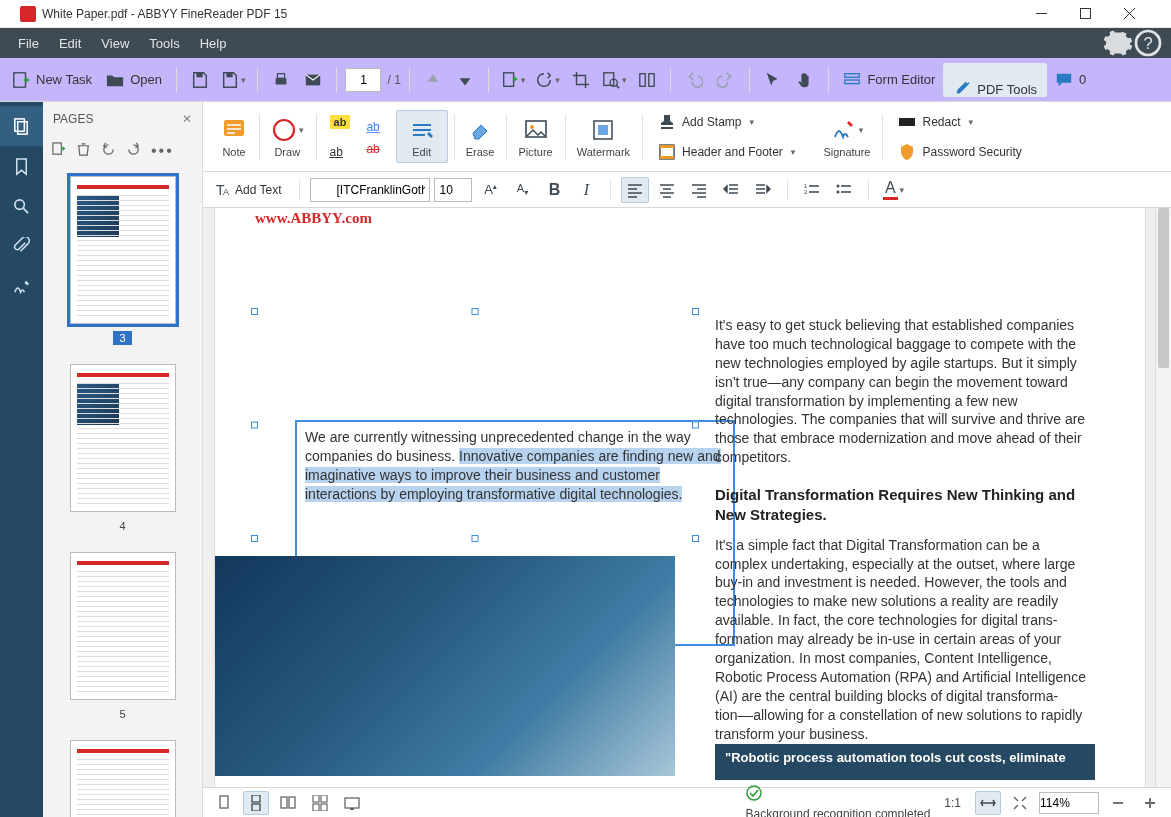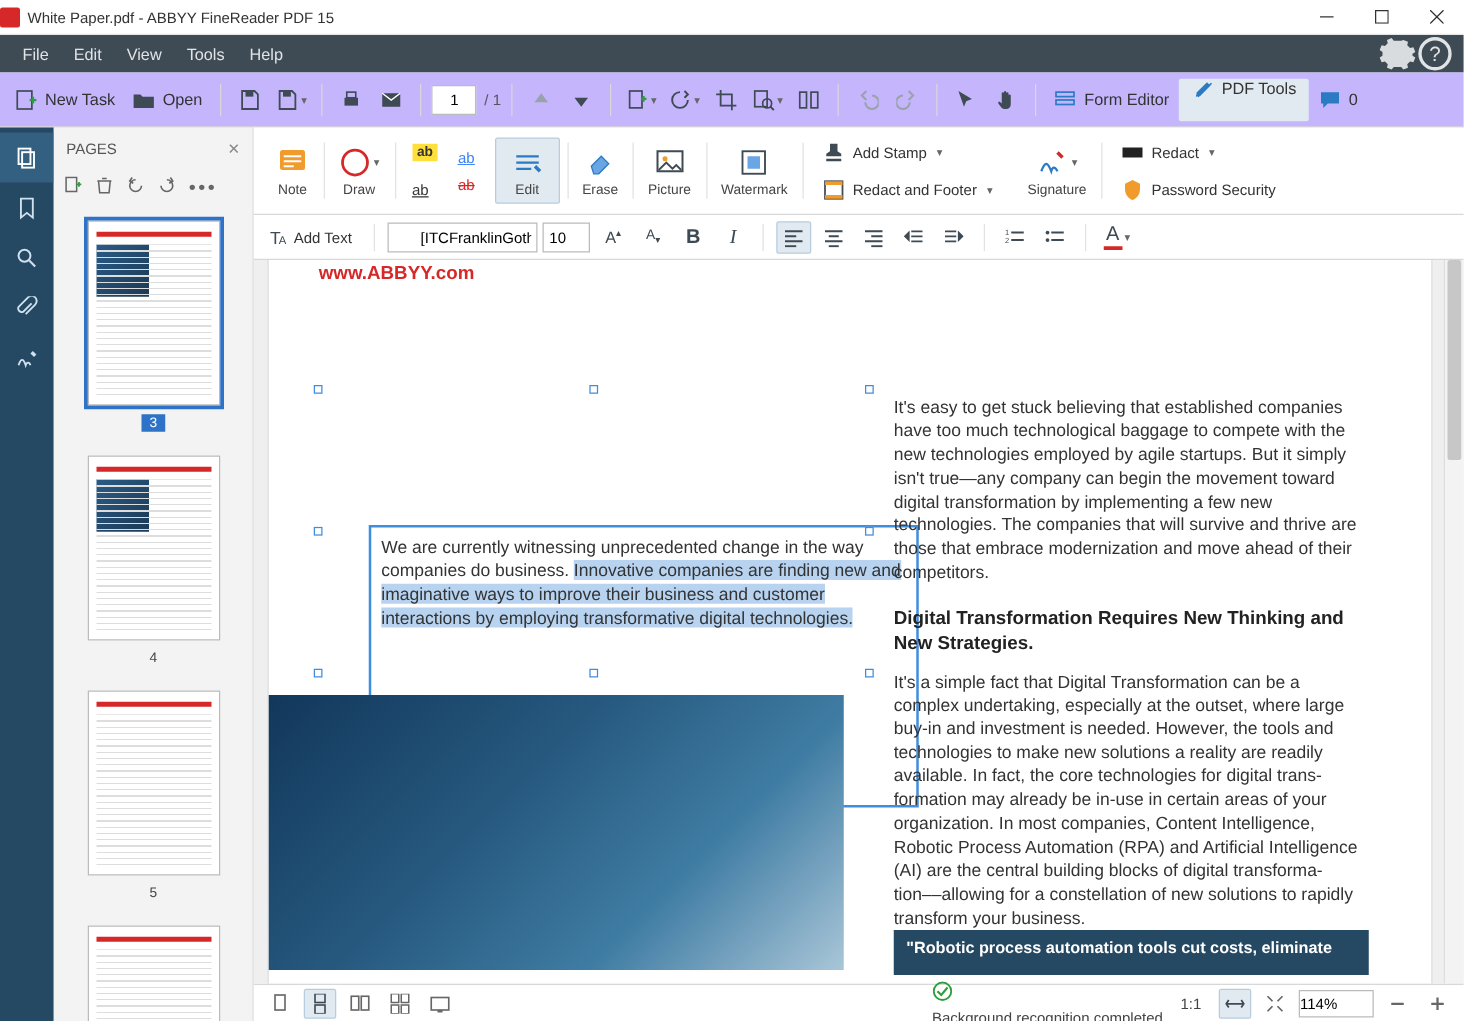--- a/index.html
+++ b/index.html
@@ -1,40 +1,40 @@
 <!DOCTYPE html>
 <html><head>
 <meta charset="utf-8">
 <style>
 * { margin: 0; padding: 0; box-sizing: border-box; font-family: "Segoe UI", Arial, sans-serif; }
 body { width: 1171px; height: 817px; overflow: hidden; background: #fff; position: relative; }
 
 
-.titlebar { height: 28px; background: #fff; display: flex; align-items: center; padding: 0 0; font-size: 12px; color: #333; border-bottom: 1px solid #e6e6e6; }
+.titlebar { height: 28px; background: #fff; display: flex; align-items: center; padding: 0 20px; font-size: 12px; color: #333; border-bottom: 1px solid #e6e6e6; }
 .titlebar .appicon { width: 16px; height: 16px; background: #d62828; border-radius: 2px; margin-right: 6px; display:inline-block; }
 .titlebar .spacer { flex: 1; }
 .winbtn { width: 44px; height: 27px; display:flex; align-items:center; justify-content:center; color:#333; }
 .winbtn svg { width: 11px; height: 11px; }
 
 
 .menubar { height: 30px; background: #3e4a54; color: #e0e4e7; display: flex; align-items: center; padding: 0 8px; font-size: 13px; }
 .menubar .mitem { padding: 0 10px; height: 30px; display:flex; align-items:center; }
 .menubar .spacer { flex:1; }
 .menubar .gear, .menubar .help { width: 30px; height:30px; display:flex; align-items:center; justify-content:center; }
 
 
 .toolbar1 { height: 44px; background:#c4b5fd; border-bottom:1px solid #d8d8d8; display:flex; align-items:center; padding: 0 6px; gap:2px; }
 .tbtn { height: 34px; min-width:34px; display:flex; align-items:center; justify-content:center; padding:0 6px; color:#3e4a54; position:relative; border-radius:2px; }
 .tbtn.small { min-width:30px; padding:0 4px; }
 .tbtn svg { width:18px; height:18px; }
 .tbtn-label { font-size:13px; margin-left:6px; color:#333; }
 .divider { width:1px; height:26px; background:#d8d8d8; margin: 0 6px; }
 .page-input { width:36px; height:24px; border:1px solid #bbb; font-size:12px; text-align:center; }
 .page-total { font-size:12px; color:#555; margin-left:4px; }
-.pdftools { background:#e2eaf1; padding:0 10px; height:34px; display:flex; align-items:flex-start; gap:6px; border-radius:2px; }
+.pdftools { background:#e2eaf1; padding:0 10px; height:34px; display:flex; align-items:flex-end; gap:6px; border-radius:2px; }
 
 
 .leftrail { position:absolute; top:102px; left:0; width:43px; height:715px; background:#254863; display:flex; flex-direction:column; align-items:center; padding-top:4px; }
 .railbtn { width:43px; height:40px; display:flex; align-items:center; justify-content:center; color:#cfe0ee; }
 .railbtn.active { background:#335f80; color:#fff; }
 .railbtn svg { width:19px; height:19px; }
 
 
 .pagespanel { position:absolute; top:102px; left:43px; width:160px; height:715px; background:#f3f3f3; border-right:1px solid #dcdcdc; display:flex; flex-direction:column; }
 .pp-header { height:34px; display:flex; align-items:center; padding:0 10px; font-size:12px; color:#555; }
@@ -73,21 +73,21 @@
 .fbtn { width:28px; height:26px; display:flex; align-items:center; justify-content:center; color:#3e4a54; }
 .fbtn.active { background:#e2eaf1; border:1px solid #b7ccde; border-radius:2px; }
 .fbtn svg { width:16px; height:16px; }
 .fdiv { width:1px; height:22px; background:#e2e2e2; margin:0 6px; }
 
 
 .docwrap { position:absolute; top:208px; left:203px; right:0; bottom:30px; background:#efefef; overflow:hidden; }
 .scrollv { position:absolute; right:0; top:0; bottom:0; width:16px; background:#f3f3f3; border-left:1px solid #ddd; }
 .scrollv .th { position:absolute; left:2px; right:2px; top:0; height:160px; background:#c7c7c7; border-radius:2px; }
 .page { position:absolute; left:12px; top:-4px; width:930px; height:600px; background:#fff; box-shadow:0 0 0 1px #ddd; }
-.page .url { position:absolute; left:40px; top:6px; color:#d62828; font-weight:bold; font-size:15px; }
+.page .url { position:absolute; left:40px; top:6px; color:#d62828; font-weight:bold; font-size:15px;font-family:Liberation Serif, serif; }
 .page .h1box { position:absolute; left:42px; top:66px; right:120px; padding:4px 4px; border:1px dashed #6fa5de; }
 .page .h1 { font-size:22px; font-weight:bold; color:#333; }
 .editbox { position:absolute; left:40px; top:108px; width:440px; height:226px; border:2px solid #3f8dde; background:#fff; padding:6px 8px; font-size:14px; line-height:1.35; color:#333; }
 .editbox .sel { background:#b7d3f0; }
 .handle { position:absolute; width:7px; height:7px; background:#fff; border:1px solid #3f8dde; }
 .editwrap { position:absolute; left:40px; top:108px; width:440px; height:226px; }
 .h.tl{left:-4px;top:-4px}.h.tr{right:-4px;top:-4px}.h.bl{left:-4px;bottom:-4px}.h.br{right:-4px;bottom:-4px}
 .h.tm{left:50%;top:-4px;transform:translateX(-50%)}.h.bm{left:50%;bottom:-4px;transform:translateX(-50%)}
 .h.ml{left:-4px;top:50%;transform:translateY(-50%)}.h.mr{right:-4px;top:50%;transform:translateY(-50%)}
 .col2 { position:absolute; left:500px; top:112px; width:380px; font-size:14px; line-height:1.35; color:#333; }
@@ -434,21 +434,21 @@
         </svg>
         <span>Add Stamp</span>
         <span class="carrot">▾</span>
       </div>
     <div class="rowbtn">
         <svg viewBox="0 0 18 18">
           <rect x="2" y="2" width="14" height="14" fill="none" stroke="#3e4a54" stroke-width="1.4"></rect>
           <rect x="2" y="2" width="14" height="3" fill="#f09b2c"></rect>
           <rect x="2" y="13" width="14" height="3" fill="#f09b2c"></rect>
         </svg>
-        <span>Redact and Footer</span>
+        <span>Header and Footer</span>
         <span class="carrot">▾</span>
       </div>
   </div>
   <div class="rgroup">
     <div class="ico">
         <svg viewBox="0 0 26 26">
           <path d="M4 20c3-8 5-8 8 0 1-4 3-4 5 0" fill="none" stroke="#2b7ac4" stroke-width="1.8"></path>
           <path d="M18 4l4 4-2 2-4-4z" fill="#d62828"></path>
         </svg>
         <span class="carrot">▾</span>

